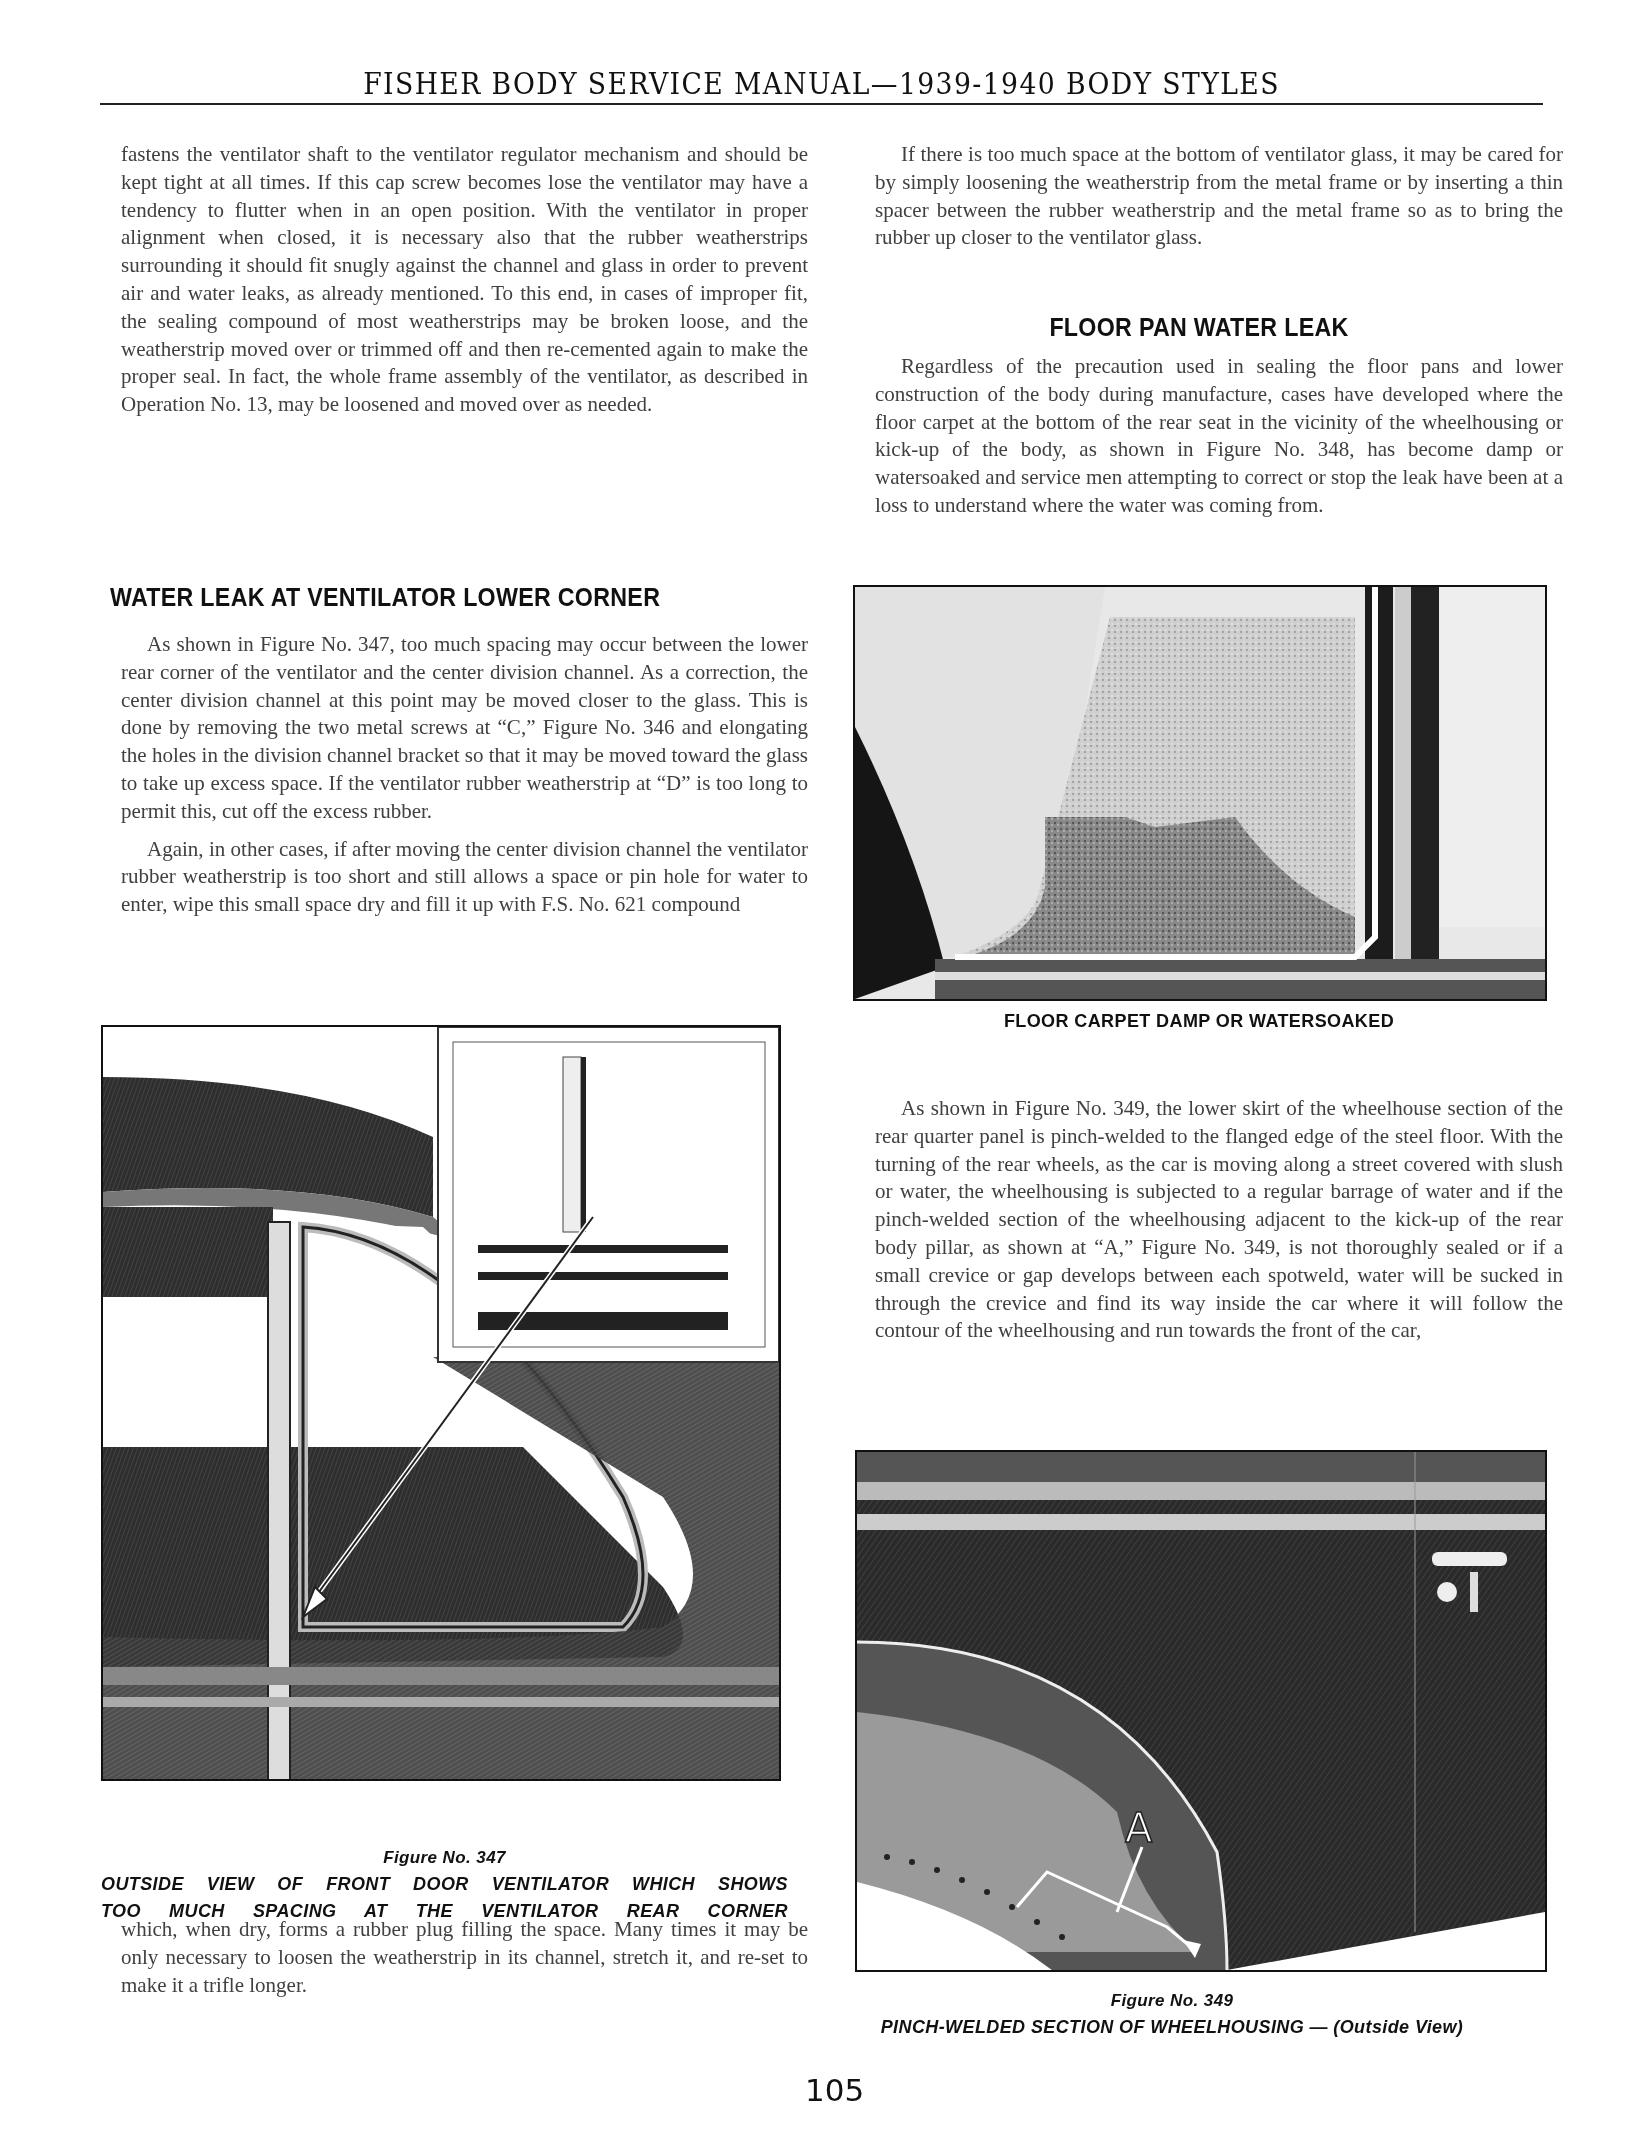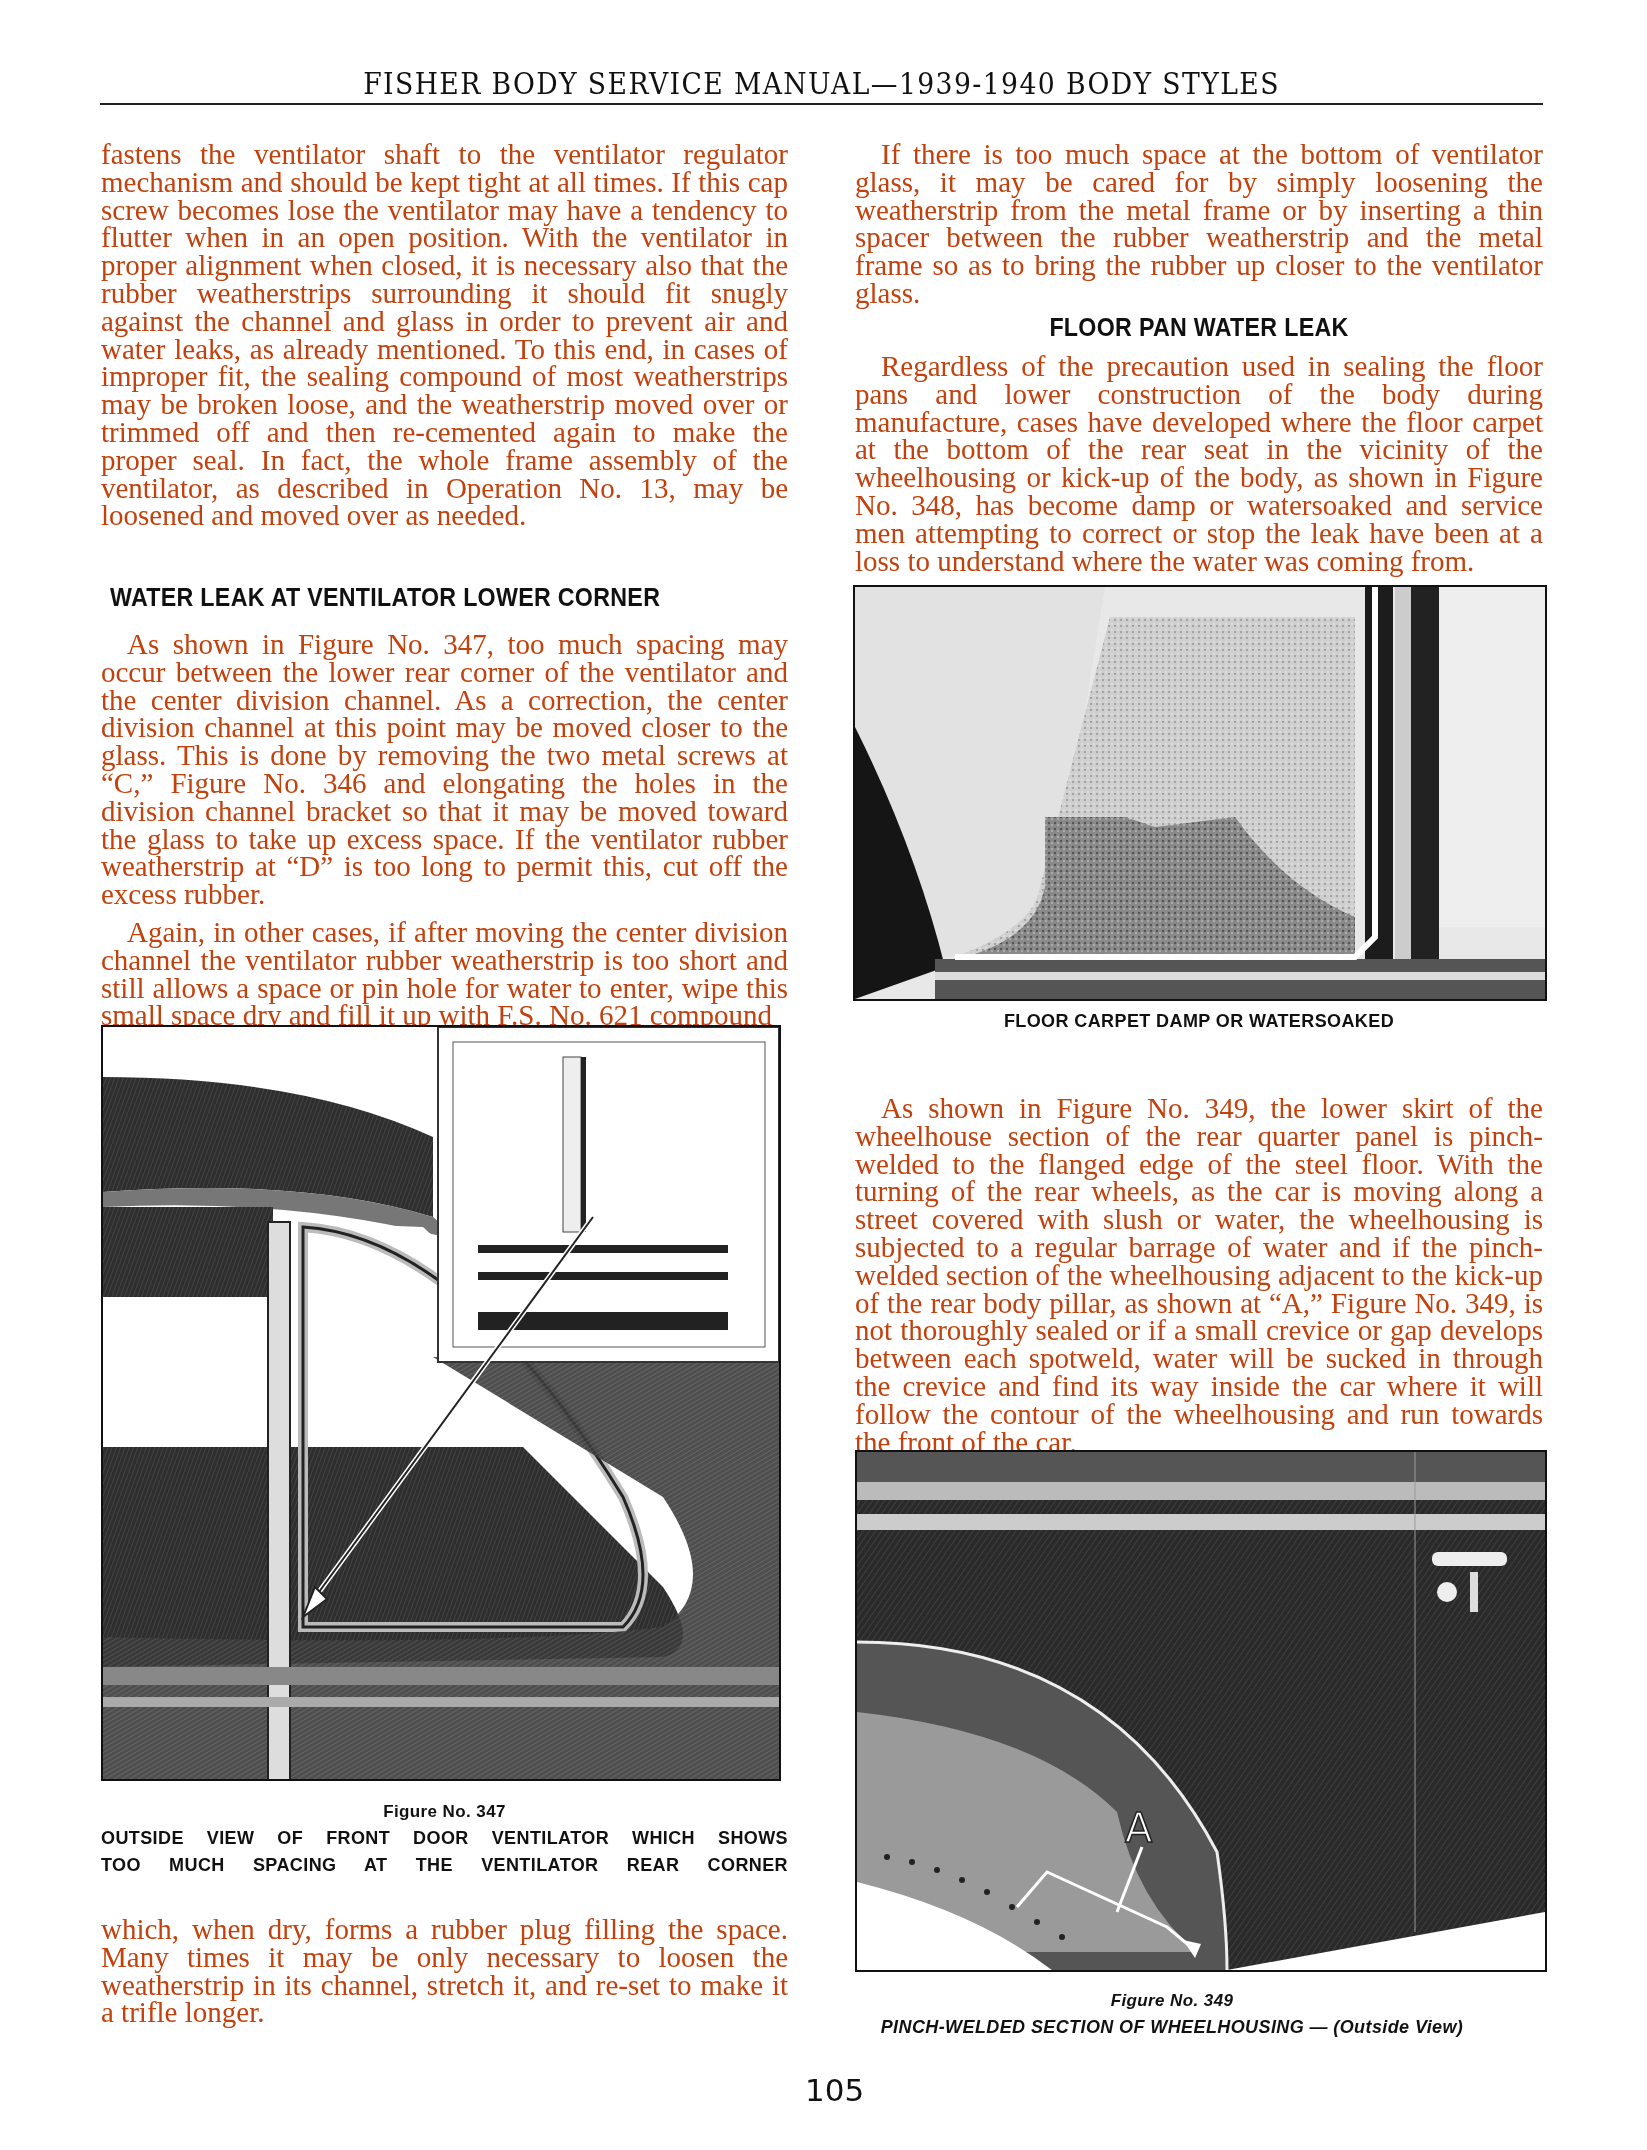--- a/index.html
+++ b/index.html
@@ -1,21 +1,21 @@
 <!DOCTYPE html>
 <html><head>
 <meta charset="utf-8">
 <style>
   html, body { margin:0; padding:0; background:#fff; }
   body { width:1647px; height:2150px; position:relative; overflow:hidden; color:#1a1a1a; }
   .page { position:absolute; inset:0; }
   .header { position:absolute; left:100px; top:66px; width:1443px; text-align:center;
     font-family:"DejaVu Serif", serif; font-size:29px; letter-spacing:1.5px; color:#111; line-height:36px; transform:scaleX(0.92); transform-origin:center; }
   .rule { position:absolute; left:100px; top:103px; width:1443px; height:2px; background:#222; }
-  .col { position:absolute; font-family:"Liberation Serif", serif; font-size:29px; line-height:27.8px; text-align:justify; color:#c2410c; }
+  .col { position:absolute; font-family:"Liberation Serif", serif; font-size:21px; line-height:27.8px; text-align:justify; color:#404040;margin-left:20px; }
   .col p { margin:0; }
   .indent { text-indent:26px; }
   .h2 { font-family:"Liberation Sans", sans-serif; font-weight:bold; font-size:25px; color:#111; letter-spacing:0.3px; transform:scaleX(0.93); transform-origin:left; white-space:nowrap; }
   .h2c { text-align:center; transform-origin:center; }
   .cap { position:absolute; font-family:"Liberation Sans", sans-serif; font-weight:bold; color:#111; text-align:center; font-size:18px; line-height:27px; letter-spacing:0.4px; }
   .cap .fig { font-size:17px; }
   .figure { position:absolute; border:2.5px solid #111; overflow:hidden; background:#fff; }
   .pagenum { position:absolute; left:805px; top:2072px; font-family:"DejaVu Sans", sans-serif; font-size:31px; color:#111; }
   svg { display:block; }
 </style>
@@ -71,21 +71,21 @@
       <rect x="375" y="218" width="250" height="8" fill="#222"></rect>
       <rect x="375" y="245" width="250" height="8" fill="#222"></rect>
       <rect x="375" y="285" width="250" height="18" fill="#222"></rect>
 
       <line x1="490" y1="190" x2="205" y2="580" stroke="#fff" stroke-width="5"></line>
       <line x1="490" y1="190" x2="205" y2="580" stroke="#222" stroke-width="2"></line>
       <polygon points="200,590 212,560 224,572" fill="#fff" stroke="#222" stroke-width="2"></polygon>
     </svg>
   </div>
 
-  <div class="cap" style="left:101px; top:1798px; width:687px;">
+  <div class="cap" style="left:101px; top:1844px; width:687px;font-style:italic;">
     <div class="fig">Figure No. 347</div>
     <div style="text-align:justify; text-align-last:justify;">OUTSIDE VIEW OF FRONT DOOR VENTILATOR WHICH SHOWS</div>
     <div style="text-align:justify; text-align-last:justify;">TOO MUCH SPACING AT THE VENTILATOR REAR CORNER</div>
   </div>
 
   <div class="col" style="left:101px; top:1916px; width:687px;">
     <p>which, when dry, forms a rubber plug filling the space. Many times it may be only necessary to loosen the weatherstrip in its channel, stretch it, and re-set to make it a trifle longer.</p>
   </div>
 
   <div class="col" style="left:855px; top:141px; width:688px;">

